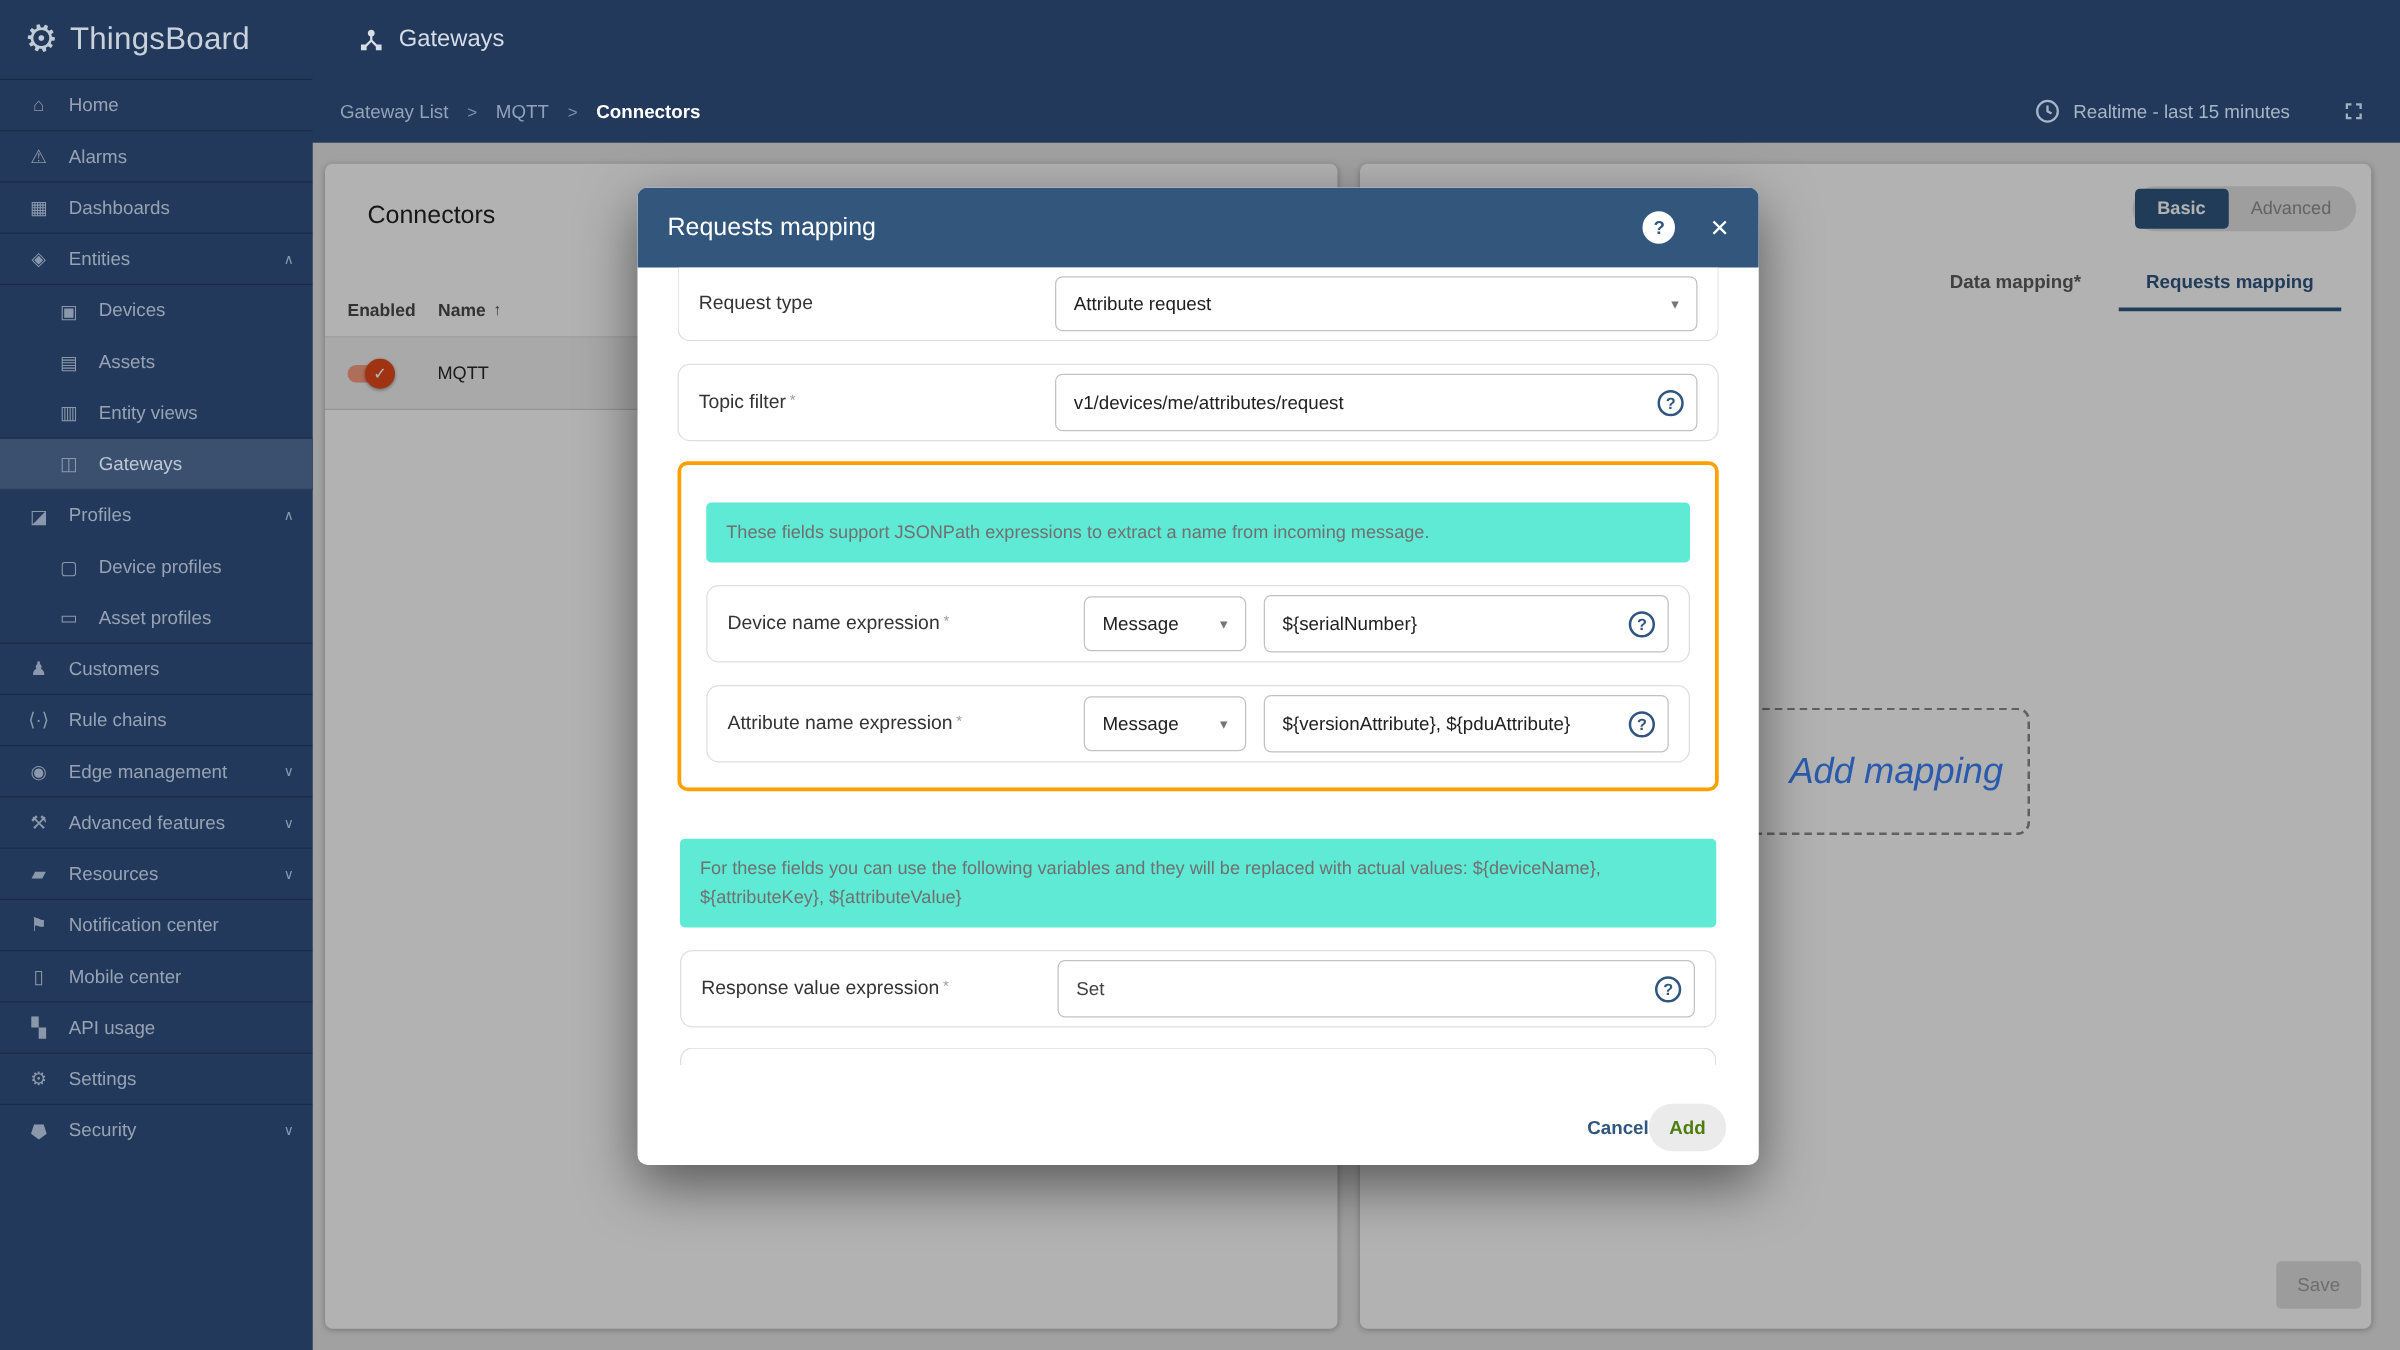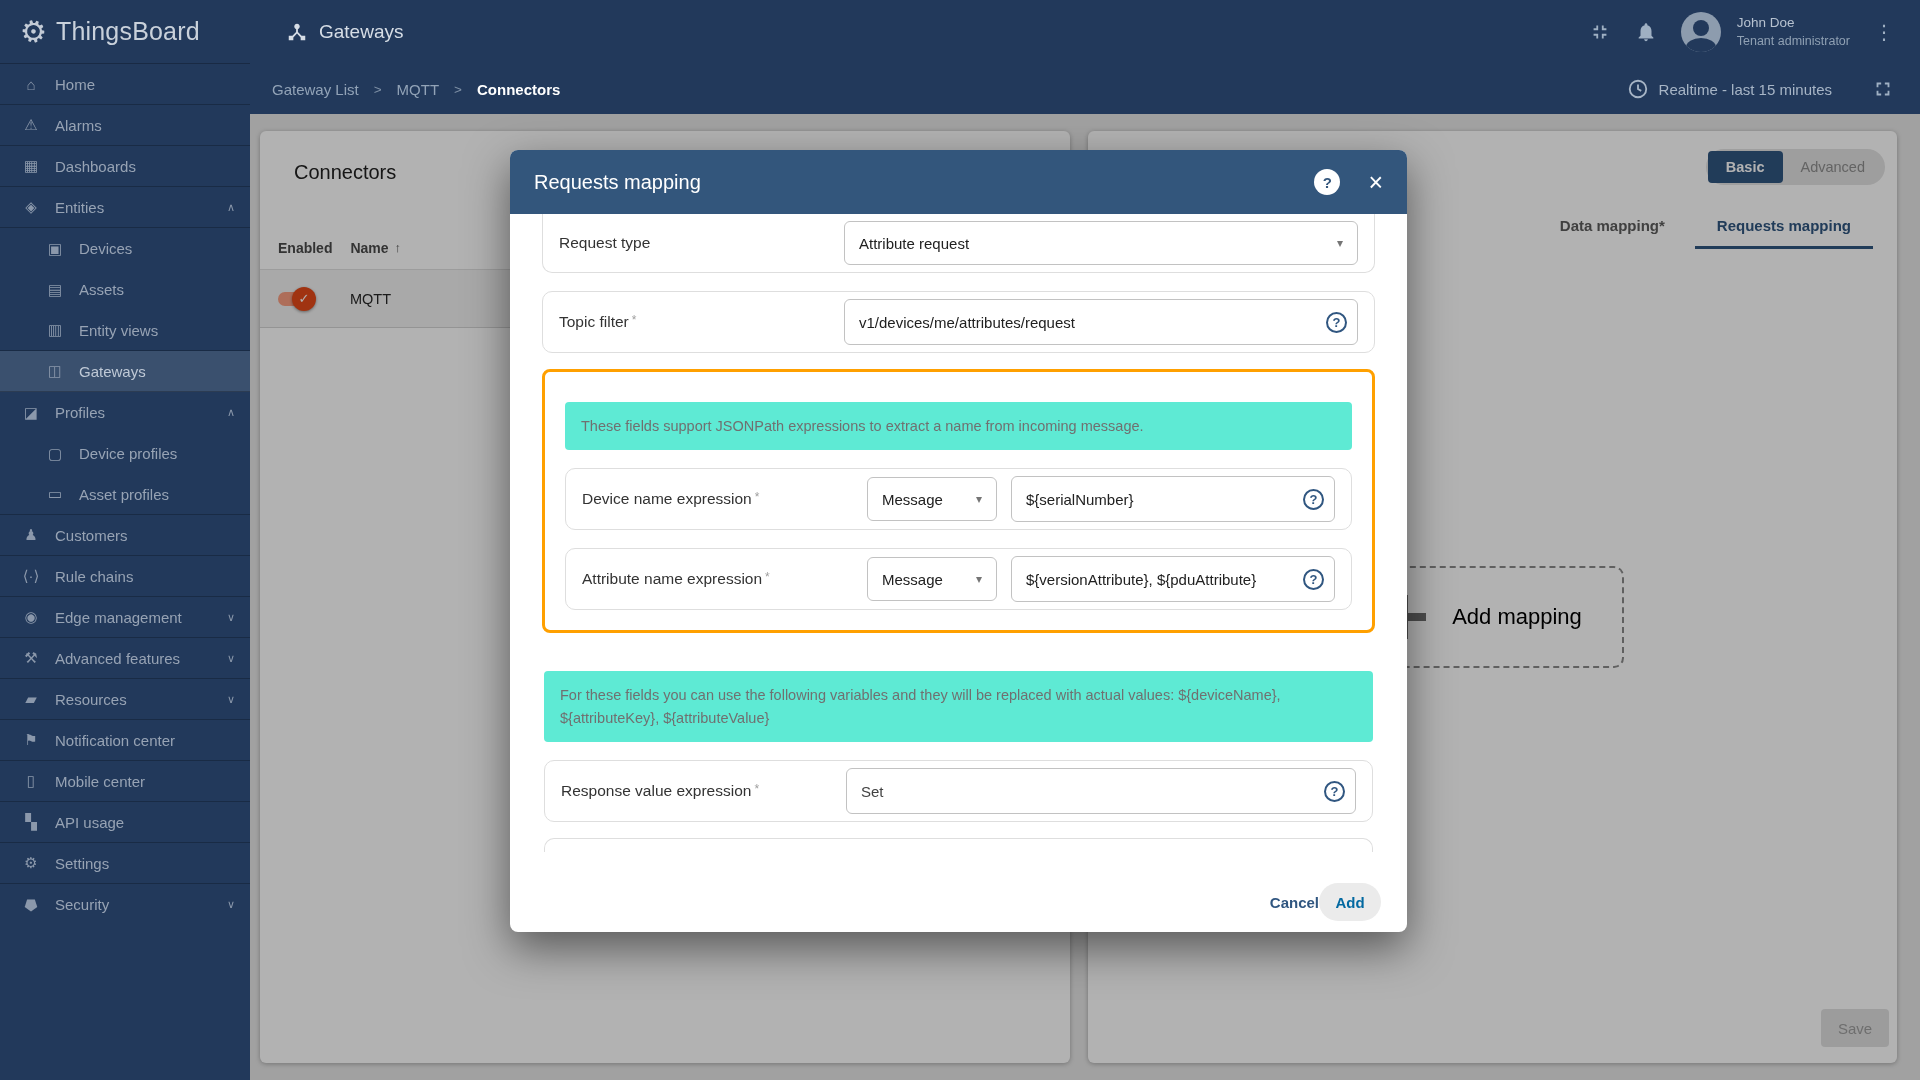--- a/index.html
+++ b/index.html
@@ -78,21 +78,21 @@
             color:#5c5c5c; position:relative; cursor:pointer; white-space:nowrap; }
   .gp-tab.active { color:#305680; }
   .gp-tab.active::after { content:""; position:absolute; left:4px; right:4px; bottom:0; height:3px; background:#305680; }
 
   .add-mapping { position:absolute; left:252px; top:435px; width:284px; height:102px;
                  border:2px dashed #8a8a8a; border-radius:10px; display:flex; align-items:center;
                  justify-content:center; gap:26px; color:#666; cursor:pointer; }
   .plus-shape { position:relative; width:44px; height:44px; }
   .plus-shape::before { content:""; position:absolute; left:0; top:18px; width:44px; height:8px; background:#6f6f6f; }
   .plus-shape::after  { content:""; position:absolute; left:18px; top:0; width:8px; height:44px; background:#6f6f6f; }
-  .add-mapping-label { font-size:22px; color:#000000; }
+  .add-mapping-label { font-size:29px; color:#3b82f6;font-style:italic; }
 
   .save-btn { position:absolute; right:8px; bottom:16px; width:68px; height:38px; background:#e0e0e0;
               color:#9e9e9e; border:none; border-radius:4px; font-size:15px; font-weight:500; cursor:pointer; }
 
   .content-dim { position:absolute; inset:0; background:rgba(0,0,0,.30); z-index:3; }
 
   
   .modal { position:absolute; left:510px; top:150px; width:897px; height:782px; background:#fff;
            border-radius:8px; z-index:10; box-shadow:0 16px 44px rgba(0,0,0,.5);
            display:flex; flex-direction:column; overflow:hidden; }
@@ -125,21 +125,21 @@
   .section.plain { border:none; padding:12px 2px 0 2px; margin-top:12px; }
   .sec-head { font-size:16px; font-weight:700; color:#262626; }
   .hint { background:#5eead4; border-radius:4px; padding:13px 16px; color:#707070; font-size:14.5px;
           line-height:1.55; margin-top:14px; }
   .partial-card { border:1px solid #dedede; border-bottom:none; border-radius:10px 10px 0 0;
                   height:14px; margin-top:16px; }
   .modal-footer { flex:0 0 50px; display:flex; align-items:center; justify-content:flex-end;
                   padding:0 26px 10px; }
   .cancel-btn { color:#305680; font-weight:700; font-size:15px; background:none; border:none; cursor:pointer; }
   .add-btn { width:62px; height:38px; border:none; border-radius:19px; background:#ebebeb;
-             color:#0369a1; font-weight:700; font-size:15px; cursor:default; }
+             color:#4d7c0f; font-weight:700; font-size:15px; cursor:default; }
 </style>
 </head>
 <body>
 
 <div class="stage">
 
   <aside class="sidebar">
     <div class="logo-row">
       <span class="logo-gear">⚙</span>
       <span class="logo-text">ThingsBoard</span>
@@ -237,37 +237,20 @@
         </div>
       </nav>
   </aside>
 
   <header class="topbar">
     <div class="page-head">
       <svg class="tb-icon" viewBox="0 0 24 24">
           <path fill="#d6dde6" d="M17 16l-4-4V8.82C14.16 8.4 15 7.3 15 6c0-1.66-1.34-3-3-3S9 4.34 9 6c0 1.3.84 2.4 2 2.82V12l-4 4H3v5h5v-3.05l4-4.2 4 4.2V21h5v-5h-4z"></path>
         </svg>
       <span>Gateways</span>
-    </div>
-    <div class="topbar-right">
-      <svg class="tb-icon" viewBox="0 0 24 24">
-          <path d="M5 16h3v3h2v-5H5v2zm3-8H5v2h5V5H8v3zm6 11h2v-3h3v-2h-5v5zm2-11V5h-2v5h5V8h-3z"></path>
-        </svg>
-      <svg class="tb-icon" viewBox="0 0 24 24">
-          <path d="M12 22c1.1 0 2-.9 2-2h-4c0 1.1.9 2 2 2zm6-6v-5c0-3.07-1.63-5.64-4.5-6.32V4c0-.83-.67-1.5-1.5-1.5s-1.5.67-1.5 1.5v.68C7.64 5.36 6 7.92 6 11v5l-2 2v1h16v-1l-2-2z"></path>
-        </svg>
-      <div class="avatar">
-        <span class="head"></span>
-        <span class="body"></span>
-      </div>
-      <div class="user-block">
-        <div class="user-name">John Doe</div>
-        <div class="user-role">Tenant administrator</div>
-      </div>
-      <span class="kebab">⋮</span>
     </div>
   </header>
 
   <div class="breadcrumb-bar">
     <div id="breadcrumb" style="display:flex;align-items:center;">
         <span class="crumb">Gateway List</span>
         <span class="crumb-sep">&gt;</span>
         <span class="crumb">MQTT</span>
         <span class="crumb-sep">&gt;</span>
         <span class="crumb current">Connectors</span>

